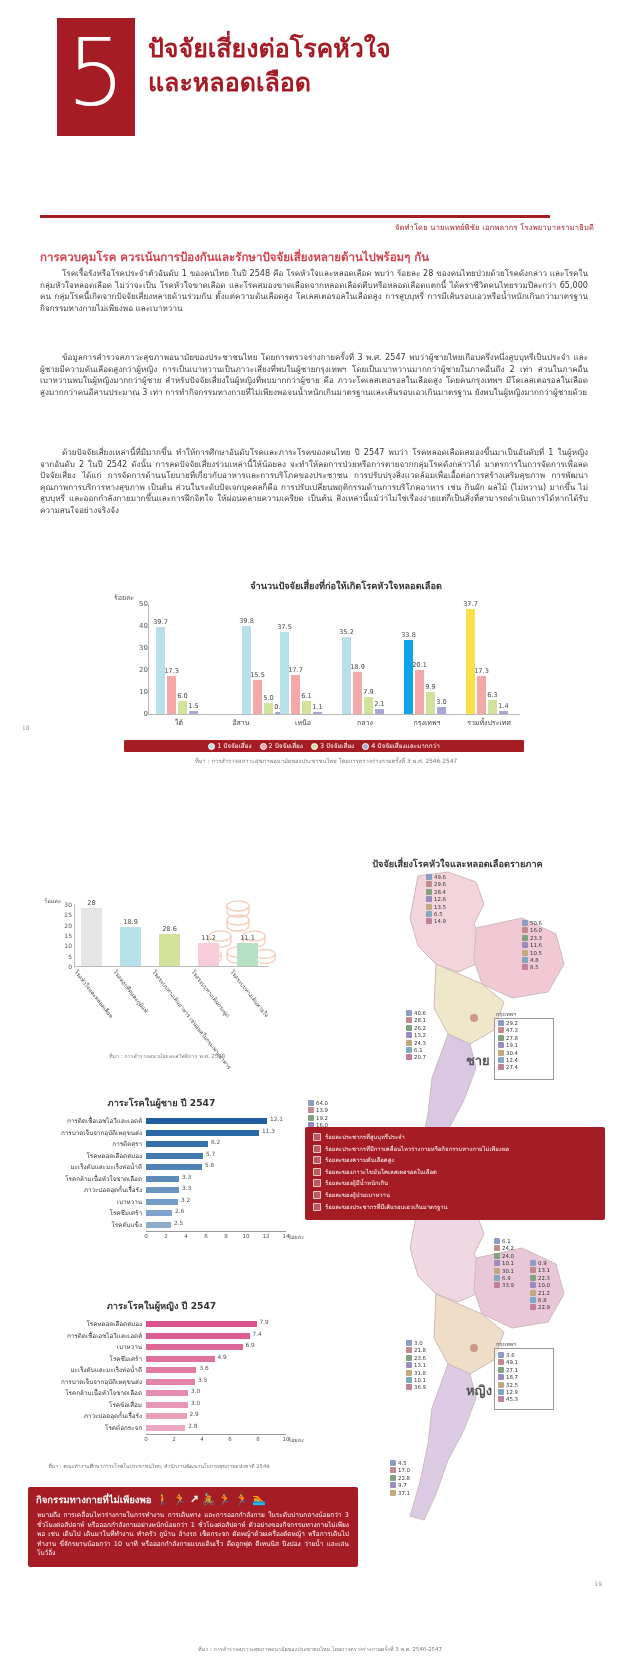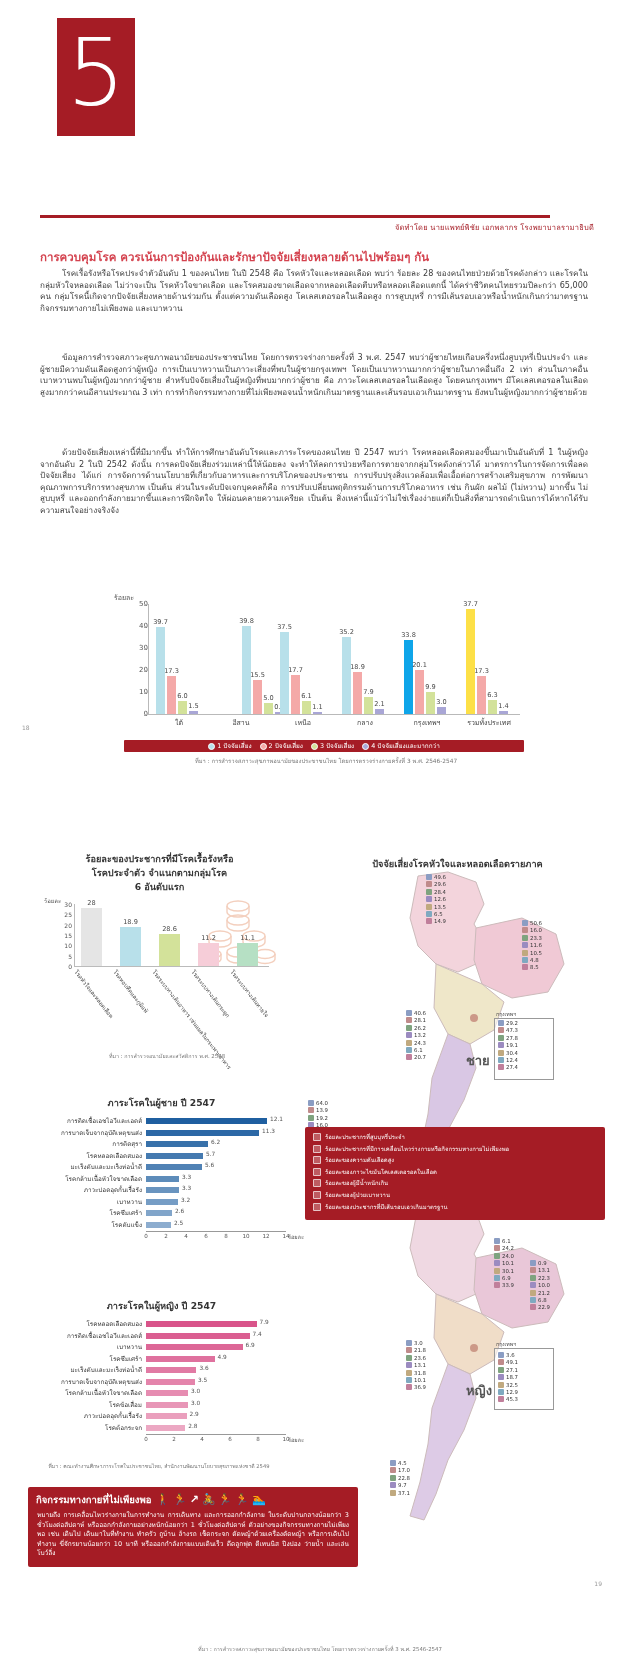--- a/index.html
+++ b/index.html
@@ -149,39 +149,42 @@
   .pagenum-right { position:absolute; right:22px; top:1580px; font-size:6px; color:#999; }
 </style>
 </head>
 <body>
 
 <div class="page">
 
   <div class="chapter-head">
     <div class="chapter-num-box">5</div>
     <div class="chapter-title">
+      <div>ปัจจัยเสี่ยงต่อโรคหัวใจ</div>
+      <div>และหลอดเลือด</div>
     </div>
   </div>
 
   <div class="rule"></div>
   <div class="byline">จัดทำโดย  นายแพทย์พิชัย เอกพลากร โรงพยาบาลรามาธิบดี</div>
 
   <div class="section-head">การควบคุมโรค ควรเน้นการป้องกันและรักษาปัจจัยเสี่ยงหลายด้านไปพร้อมๆ กัน</div>
 
   <div class="bodytext" id="para-block-1">
     <p>โรคเรื้อรังหรือโรคประจำตัวอันดับ 1 ของคนไทย ในปี 2548 คือ โรคหัวใจและหลอดเลือด พบว่า ร้อยละ 28 ของคนไทยป่วยด้วยโรคดังกล่าว และโรคในกลุ่มหัวใจหลอดเลือด ไม่ว่าจะเป็น โรคหัวใจขาดเลือด และโรคสมองขาดเลือดจากหลอดเลือดตีบหรือหลอดเลือดแตกนี้ ได้คร่าชีวิตคนไทยรวมปีละกว่า 65,000 คน กลุ่มโรคนี้เกิดจากปัจจัยเสี่ยงหลายด้านร่วมกัน ตั้งแต่ความดันเลือดสูง โคเลสเตอรอลในเลือดสูง การสูบบุหรี่ การมีเส้นรอบเอวหรือน้ำหนักเกินกว่ามาตรฐาน กิจกรรมทางกายไม่เพียงพอ และเบาหวาน</p>
   </div>
   <div class="bodytext" id="para-block-2">
     <p>ข้อมูลการสำรวจสภาวะสุขภาพอนามัยของประชาชนไทย โดยการตรวจร่างกายครั้งที่ 3 พ.ศ. 2547 พบว่าผู้ชายไทยเกือบครึ่งหนึ่งสูบบุหรี่เป็นประจำ และผู้ชายมีความดันเลือดสูงกว่าผู้หญิง การเป็นเบาหวานเป็นภาวะเสี่ยงที่พบในผู้ชายกรุงเทพฯ โดยเป็นเบาหวานมากกว่าผู้ชายในภาคอื่นถึง 2 เท่า ส่วนในภาคอื่น เบาหวานพบในผู้หญิงมากกว่าผู้ชาย สำหรับปัจจัยเสี่ยงในผู้หญิงที่พบมากกว่าผู้ชาย คือ ภาวะโคเลสเตอรอลในเลือดสูง โดยคนกรุงเทพฯ มีโคเลสเตอรอลในเลือดสูงมากกว่าคนอีสานประมาณ 3 เท่า การทำกิจกรรมทางกายที่ไม่เพียงพอจนน้ำหนักเกินมาตรฐานและเส้นรอบเอวเกินมาตรฐาน ยังพบในผู้หญิงมากกว่าผู้ชายด้วย</p>
   </div>
   <div class="bodytext" id="para-block-3">
     <p>ด้วยปัจจัยเสี่ยงเหล่านี้ที่มีมากขึ้น ทำให้การศึกษาอันดับโรคและภาระโรคของคนไทย ปี 2547 พบว่า โรคหลอดเลือดสมองขึ้นมาเป็นอันดับที่ 1 ในผู้หญิง จากอันดับ 2 ในปี 2542 ดังนั้น การลดปัจจัยเสี่ยงร่วมเหล่านี้ให้น้อยลง จะทำให้ลดการป่วยหรือการตายจากกลุ่มโรคดังกล่าวได้ มาตรการในการจัดการเพื่อลดปัจจัยเสี่ยง ได้แก่ การจัดการด้านนโยบายที่เกี่ยวกับอาหารและการบริโภคของประชาชน การปรับปรุงสิ่งแวดล้อมเพื่อเอื้อต่อการสร้างเสริมสุขภาพ การพัฒนาคุณภาพการบริการทางสุขภาพ เป็นต้น ส่วนในระดับปัจเจกบุคคลก็คือ การปรับเปลี่ยนพฤติกรรมด้านการบริโภคอาหาร เช่น กินผัก ผลไม้ (ไม่หวาน) มากขึ้น ไม่สูบบุหรี่ และออกกำลังกายมากขึ้นและการฝึกจิตใจ ให้ผ่อนคลายความเครียด เป็นต้น สิ่งเหล่านี้แม้ว่าไม่ใช่เรื่องง่ายแต่ก็เป็นสิ่งที่สามารถดำเนินการได้หากได้รับความสนใจอย่างจริงจัง</p>
   </div>
 
   <div class="chart1">
+    <div class="c1-title">จำนวนปัจจัยเสี่ยงที่ก่อให้เกิดโรคหัวใจหลอดเลือด</div>
     <div class="c1-ylab">ร้อยละ</div>
     <div class="c1-axis-v"></div>
     <div class="c1-axis-h"></div>
     <div id="c1-ticks">
         <div class="c1-tick" style="top: 136px;">0</div>
         <div class="c1-tickmark" style="top: 136px;"></div>
         <div class="c1-tick" style="top: 114px;">10</div>
         <div class="c1-tickmark" style="top: 114px;"></div>
         <div class="c1-tick" style="top: 92px;">20</div>
         <div class="c1-tickmark" style="top: 92px;"></div>
@@ -302,25 +305,20 @@
         <span class="li">
           <span class="dot" style="background: rgb(169, 166, 214);"></span>
           <span>4 ปัจจัยเสี่ยงและมากกว่า</span>
         </span>
       </div>
     <div class="c1-source">ที่มา : การสำรวจสภาวะสุขภาพอนามัยของประชาชนไทย โดยการตรวจร่างกายครั้งที่ 3 พ.ศ. 2546-2547</div>
   </div>
   <div class="pagenum-left">18</div>
 
   <div class="chart2">
-    <div class="c2-title">
-      <div>ร้อยละของประชากรที่มีโรคเรื้อรังหรือ</div>
-      <div>โรคประจำตัว จำแนกตามกลุ่มโรค</div>
-      <div>6 อันดับแรก</div>
-    </div>
     <div class="c2-ylab">ร้อยละ</div>
     <svg class="c2-deco" viewBox="0 0 80 74">
       <g fill="none" stroke="#e8a07e" stroke-width="1.4">
         <ellipse cx="40" cy="10" rx="11" ry="5"></ellipse>
           <path d="M29 10v6a11 5 0 0 0 22 0v-6"></path>
         <ellipse cx="40" cy="24" rx="11" ry="5"></ellipse>
           <path d="M29 24v6a11 5 0 0 0 22 0v-6"></path>
         <ellipse cx="22" cy="40" rx="11" ry="5"></ellipse>
           <path d="M11 40v6a11 5 0 0 0 22 0v-6"></path>
         <ellipse cx="56" cy="40" rx="11" ry="5"></ellipse>

